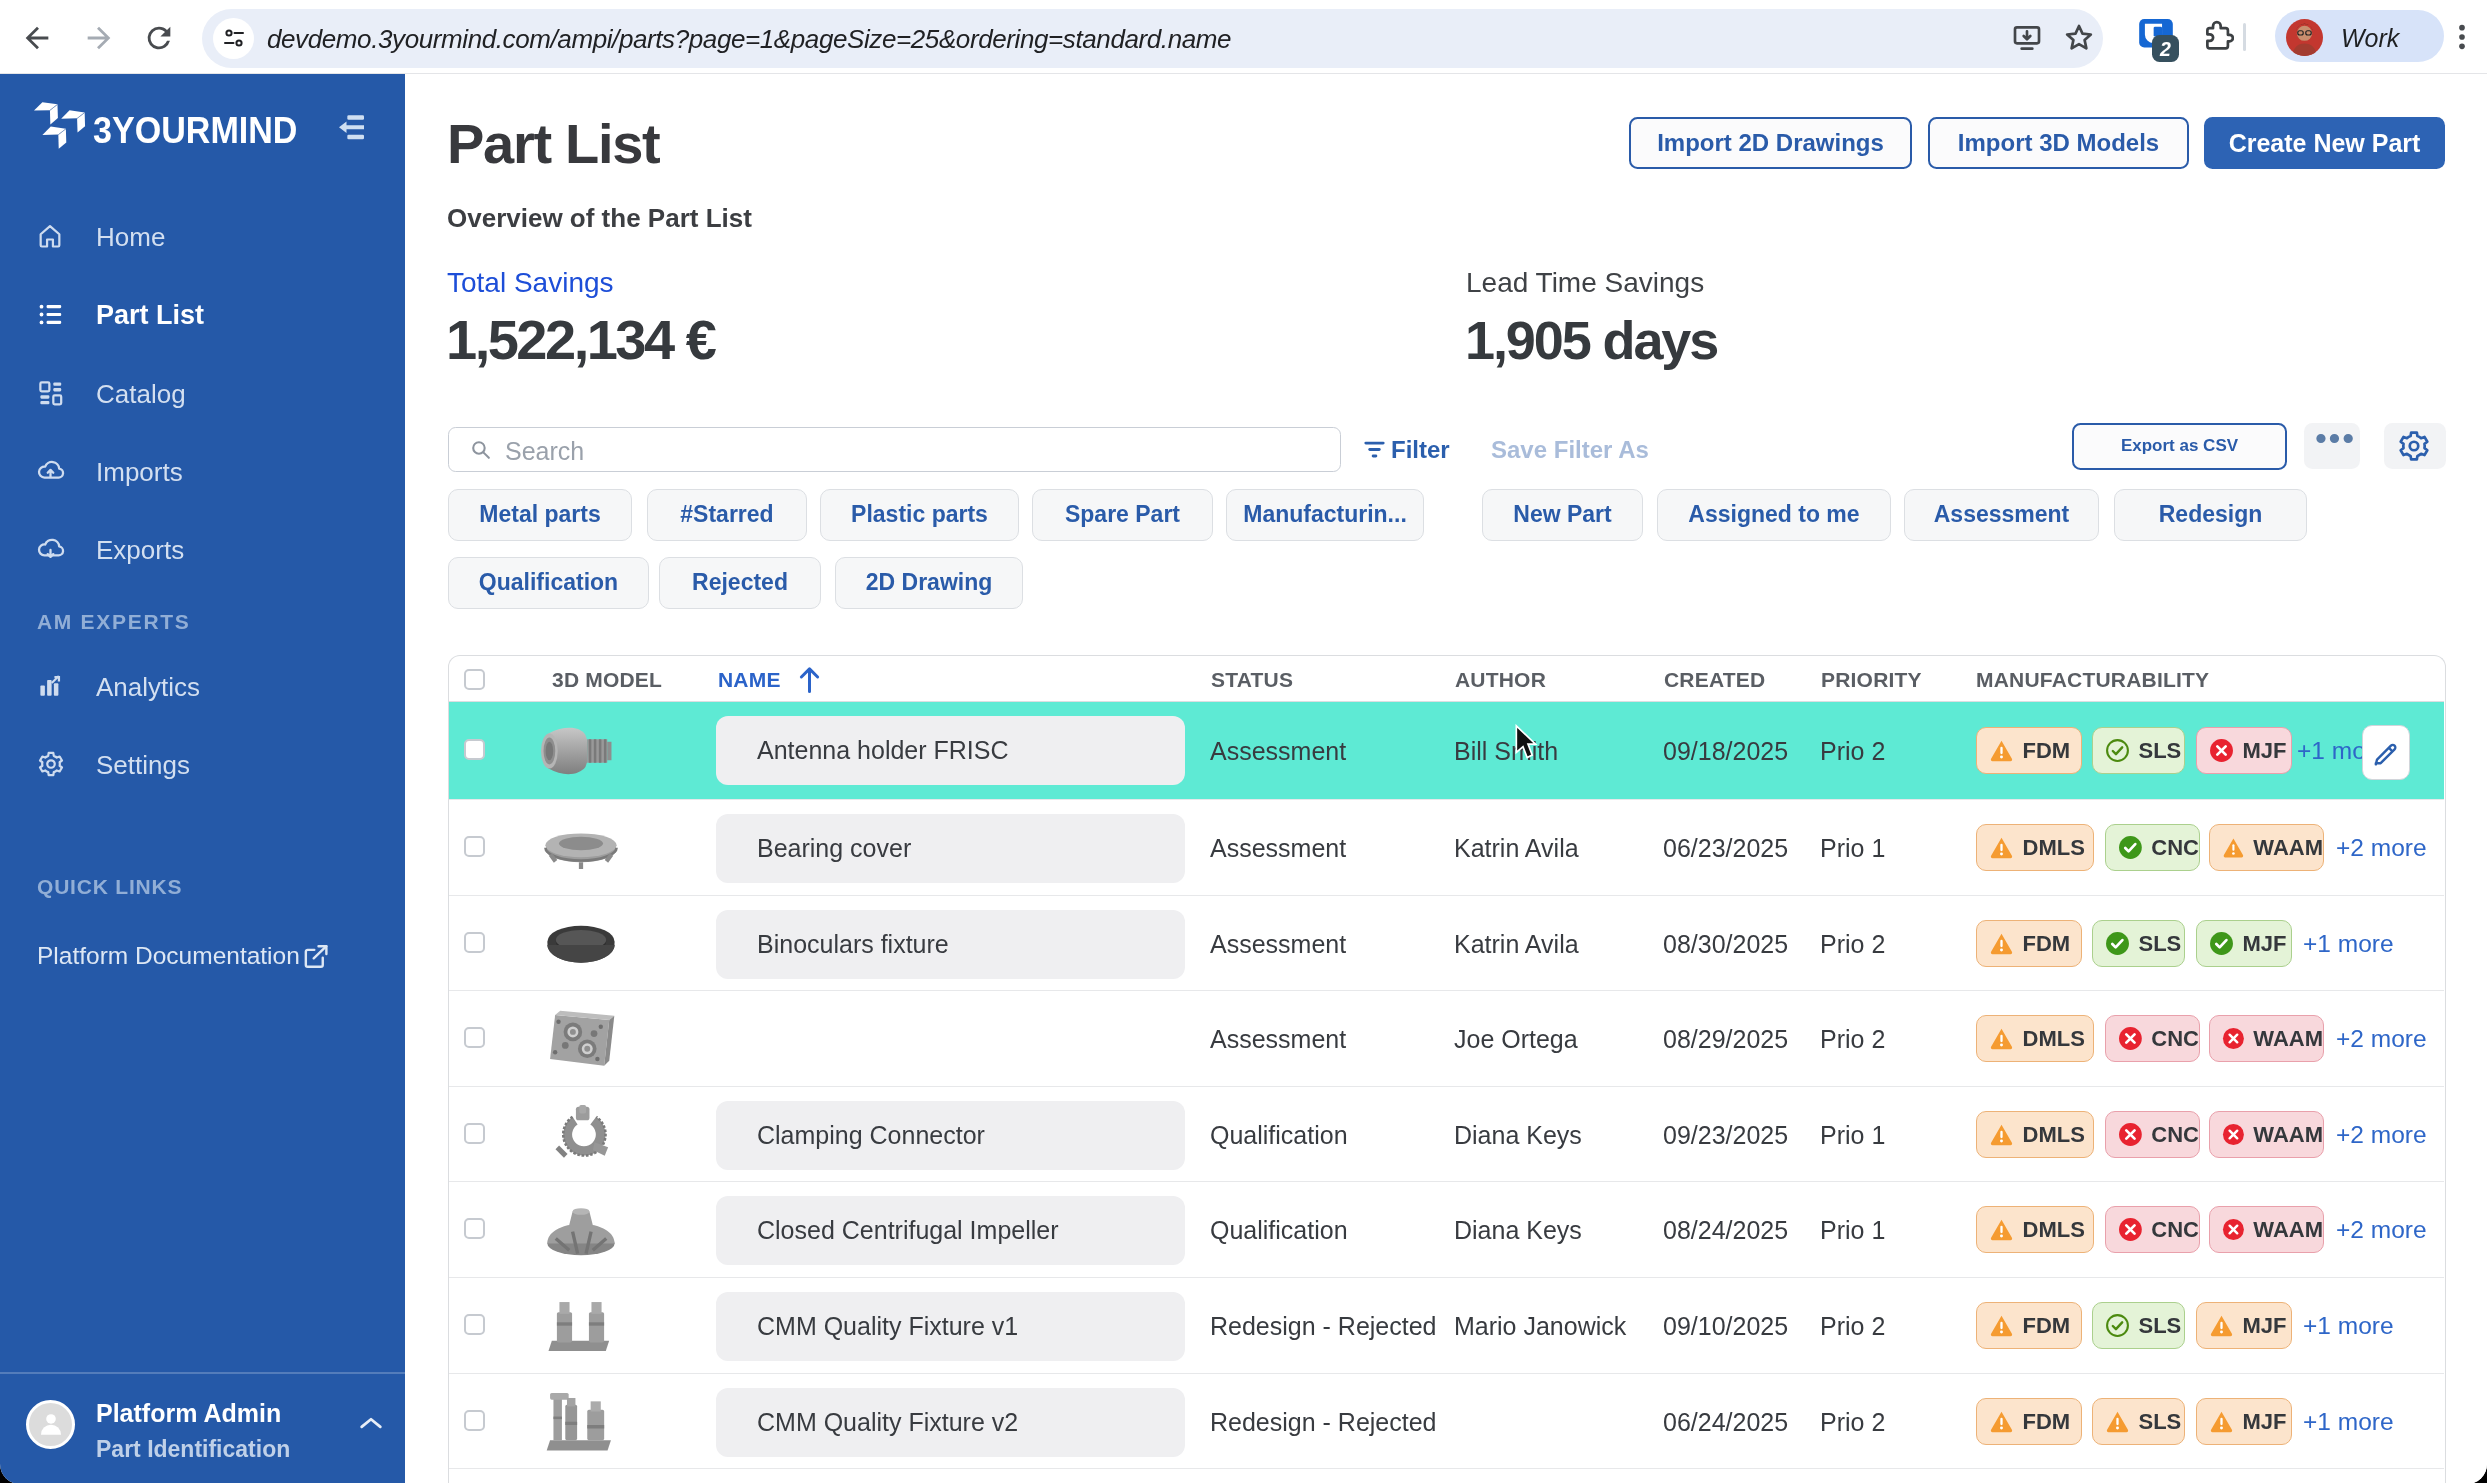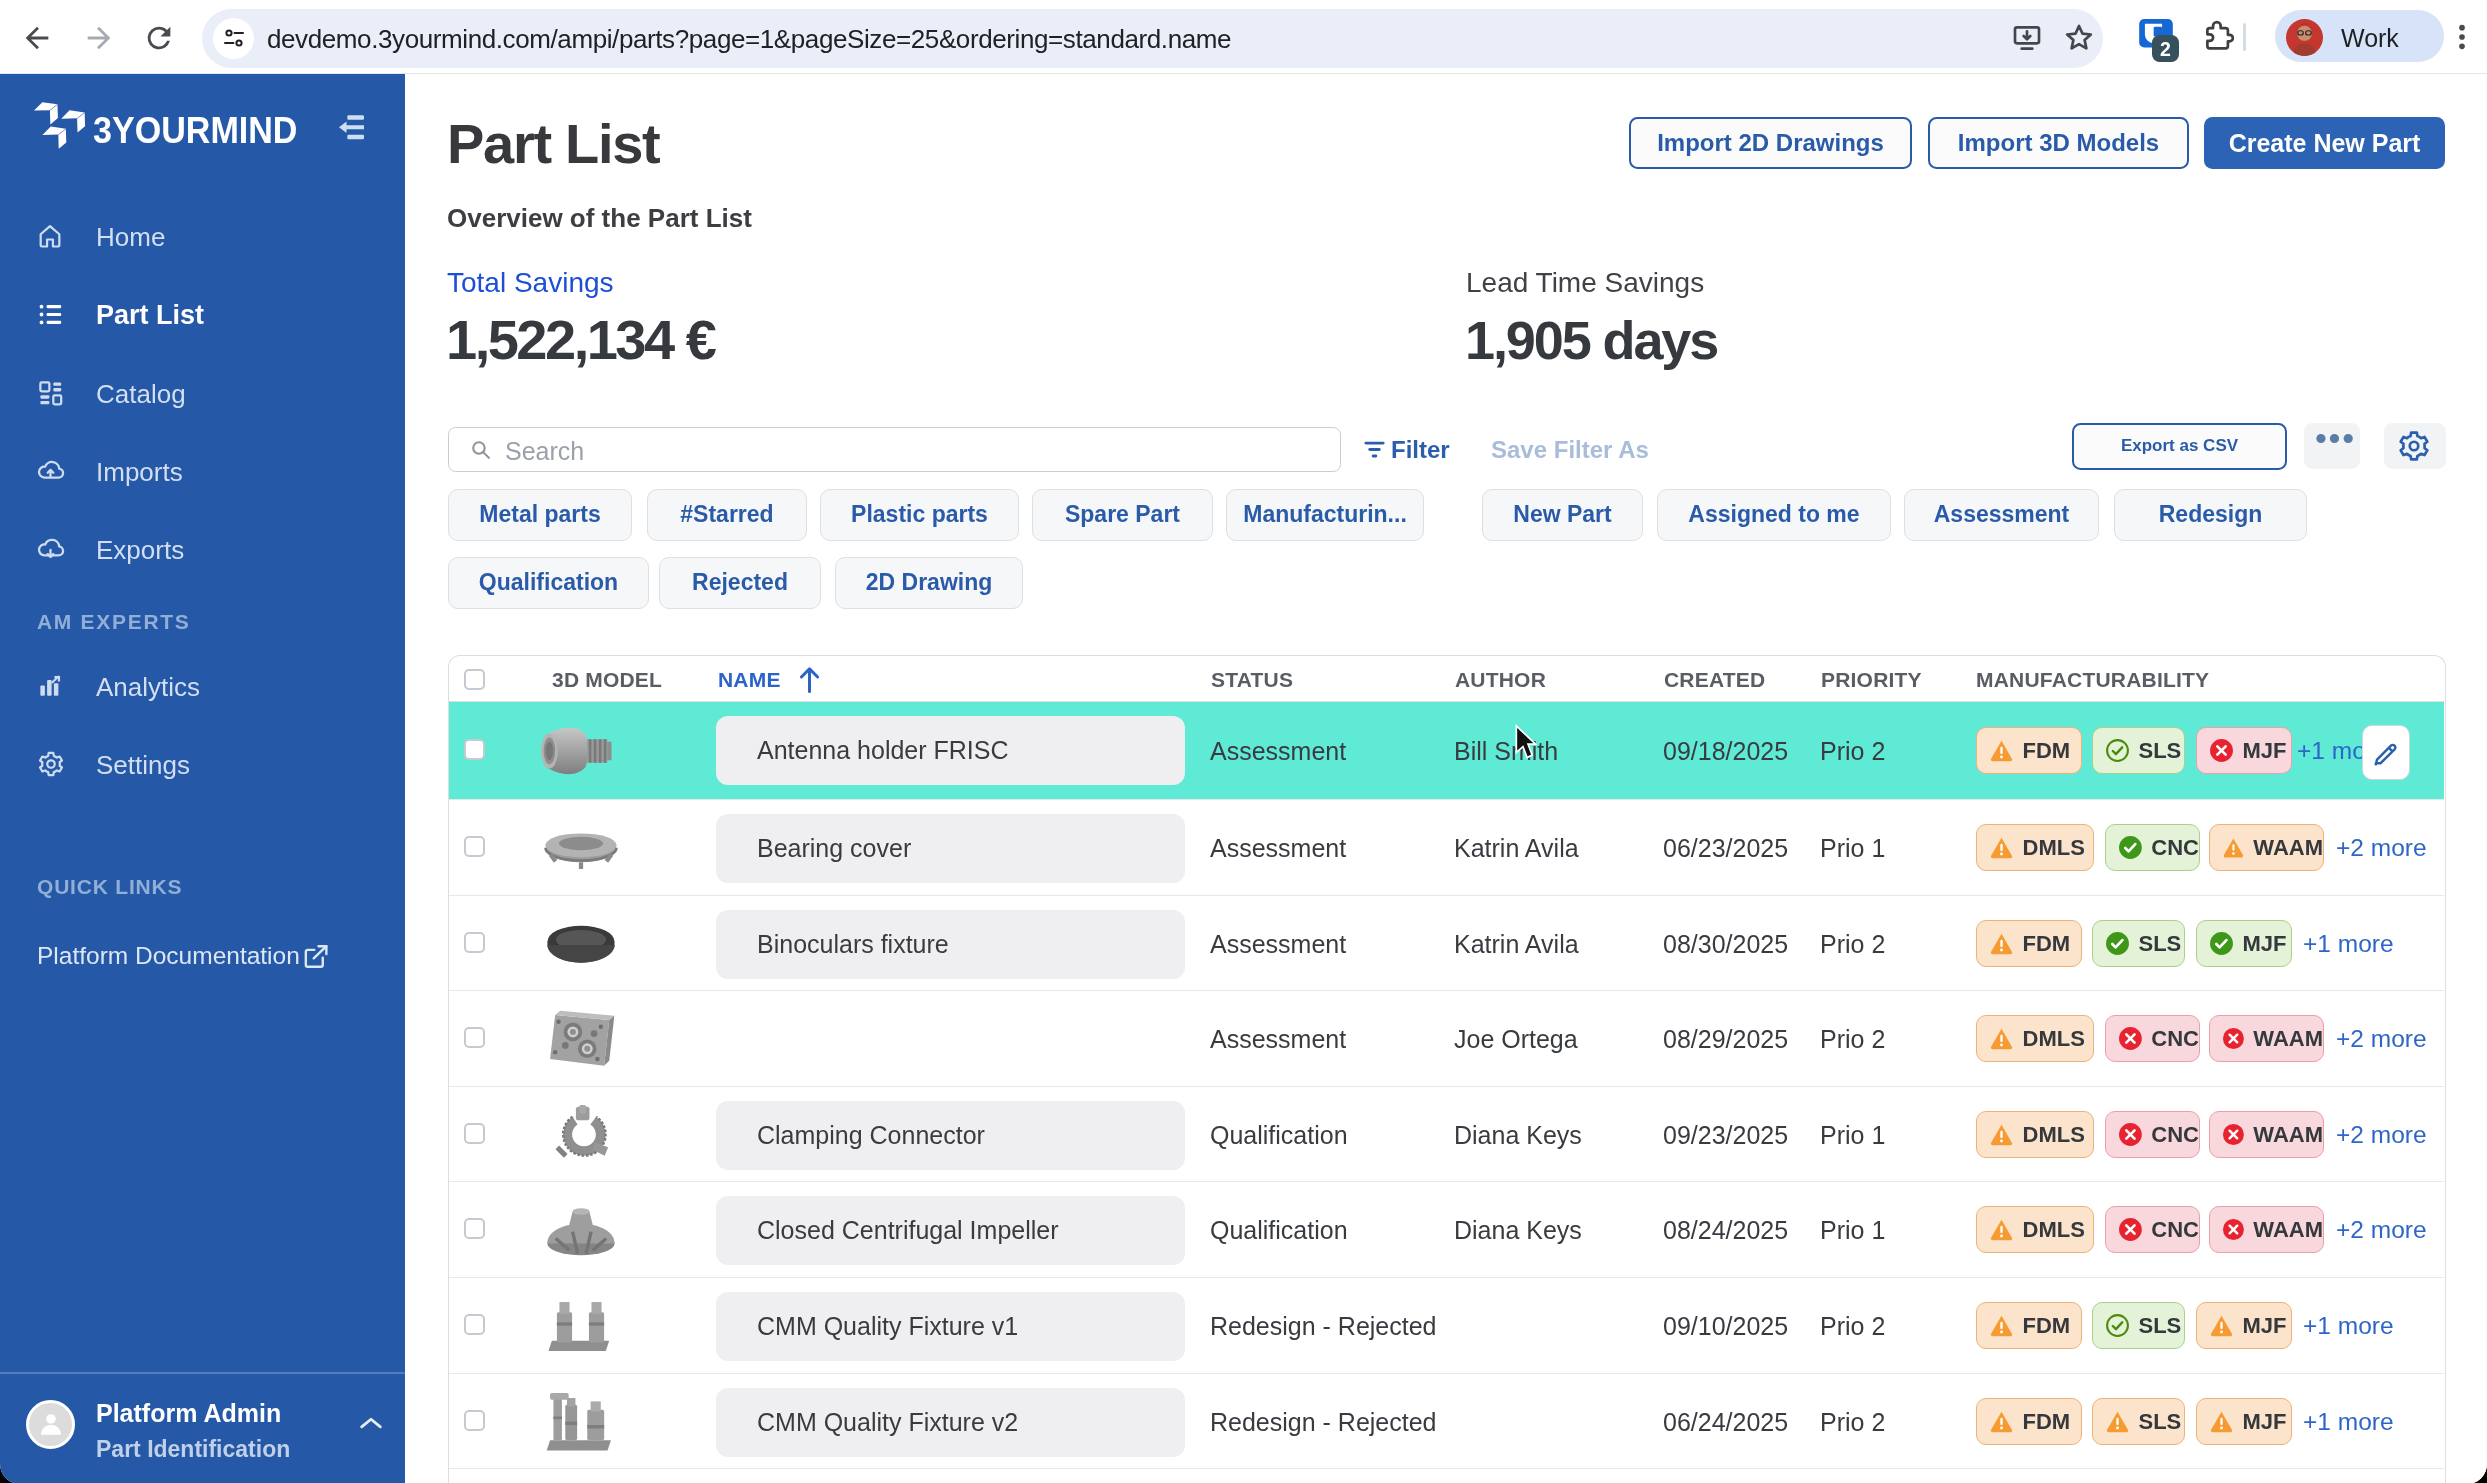--- a/index.html
+++ b/index.html
@@ -2,21 +2,21 @@
 <html style="font-size:13.5px"><head>
 <meta charset="utf-8">
 <style>
   * { margin:0; padding:0; box-sizing:border-box; }
   html,body { width:2487px; height:1484px; background:#000; font-family:"Liberation Sans", sans-serif; }
   .window { position:absolute; left:0; top:0; width:2487px; height:1484px; background:#fff;
             border-bottom-left-radius:20px; border-bottom-right-radius:20px; overflow:hidden; }
   .abs { position:absolute; }
 
   
-  .chrome { position:absolute; left:0; top:0; width:2487px; height:74px; background:#fff; border-bottom:1.7px solid #e4e5e8; }
+  .chrome { position:absolute; left:0; top:0; width:2487px; height:74px; background:#fff; border-bottom:1.7px solid #e4e5e8;font-style:italic; }
   .pill { position:absolute; left:202px; top:8.5px; width:1901px; height:59px; border-radius:30px; background:#e9eef8; }
   .tunecircle { position:absolute; left:213px; top:18px; width:41px; height:41px; border-radius:50%; background:#fff; }
   .url { position:absolute; left:267px; top:0; height:74px; line-height:78px; font-size:26px; color:#202124; letter-spacing:-0.4px; }
   .workpill { position:absolute; left:2275px; top:10px; width:169px; height:52px; border-radius:26px; background:#d7e3f9; }
   .worktxt { position:absolute; left:2333px; top:0px; height:74px; line-height:76px; font-size:25px; color:#1e2022;margin-left:8px; }
 
   
   .sidebar { position:absolute; left:0; top:74px; width:405px; height:1409px; background:#2559a8; }
   .navtxt { font-size:26px; color:#d3dff0; white-space:nowrap; }
   .nav-item { position:absolute; left:96px; }
@@ -525,20 +525,21 @@
             <path d="M8 52 L76 52 L72 64 L4 64 Z" fill="#8f8f8f"></path>
             <rect x="14" y="18" width="18" height="36" rx="2" fill="#9d9d9d"></rect>
             <rect x="17" y="6" width="12" height="14" fill="#a9a9a9"></rect>
             <path d="M14 30h18v4H14z" fill="#7e7e7e"></path>
             <rect x="52" y="18" width="18" height="36" rx="2" fill="#9d9d9d"></rect>
             <rect x="55" y="6" width="12" height="14" fill="#a9a9a9"></rect>
             <path d="M52 30h18v4H52z" fill="#7e7e7e"></path>
           </svg>
         <div class="pillname">CMM Quality Fixture v1</div>
         <div class="cell" style="left:761px">Redesign - Rejected</div>
+        <div class="cell" style="left:1005px">Mario Janowick</div>
         <div class="cell" style="left:1214px">09/10/2025</div>
         <div class="cell" style="left:1371px">Prio 2</div>
         <div class="badge b-warn" style="left:1527px;width:106px">
             <svg width="25" height="25" viewBox="0 0 24 24">
               <path d="M12 2.6 22 20a1.6 1.6 0 0 1-1.4 2.4H3.4A1.6 1.6 0 0 1 2 20L12 2.6z" fill="#f59b31"></path>
               <rect x="10.9" y="8.5" width="2.2" height="7" rx="1.1" fill="#fff"></rect>
               <circle cx="12" cy="18.3" r="1.4" fill="#fff"></circle>
             </svg>
             <span>FDM</span>
           </div>

